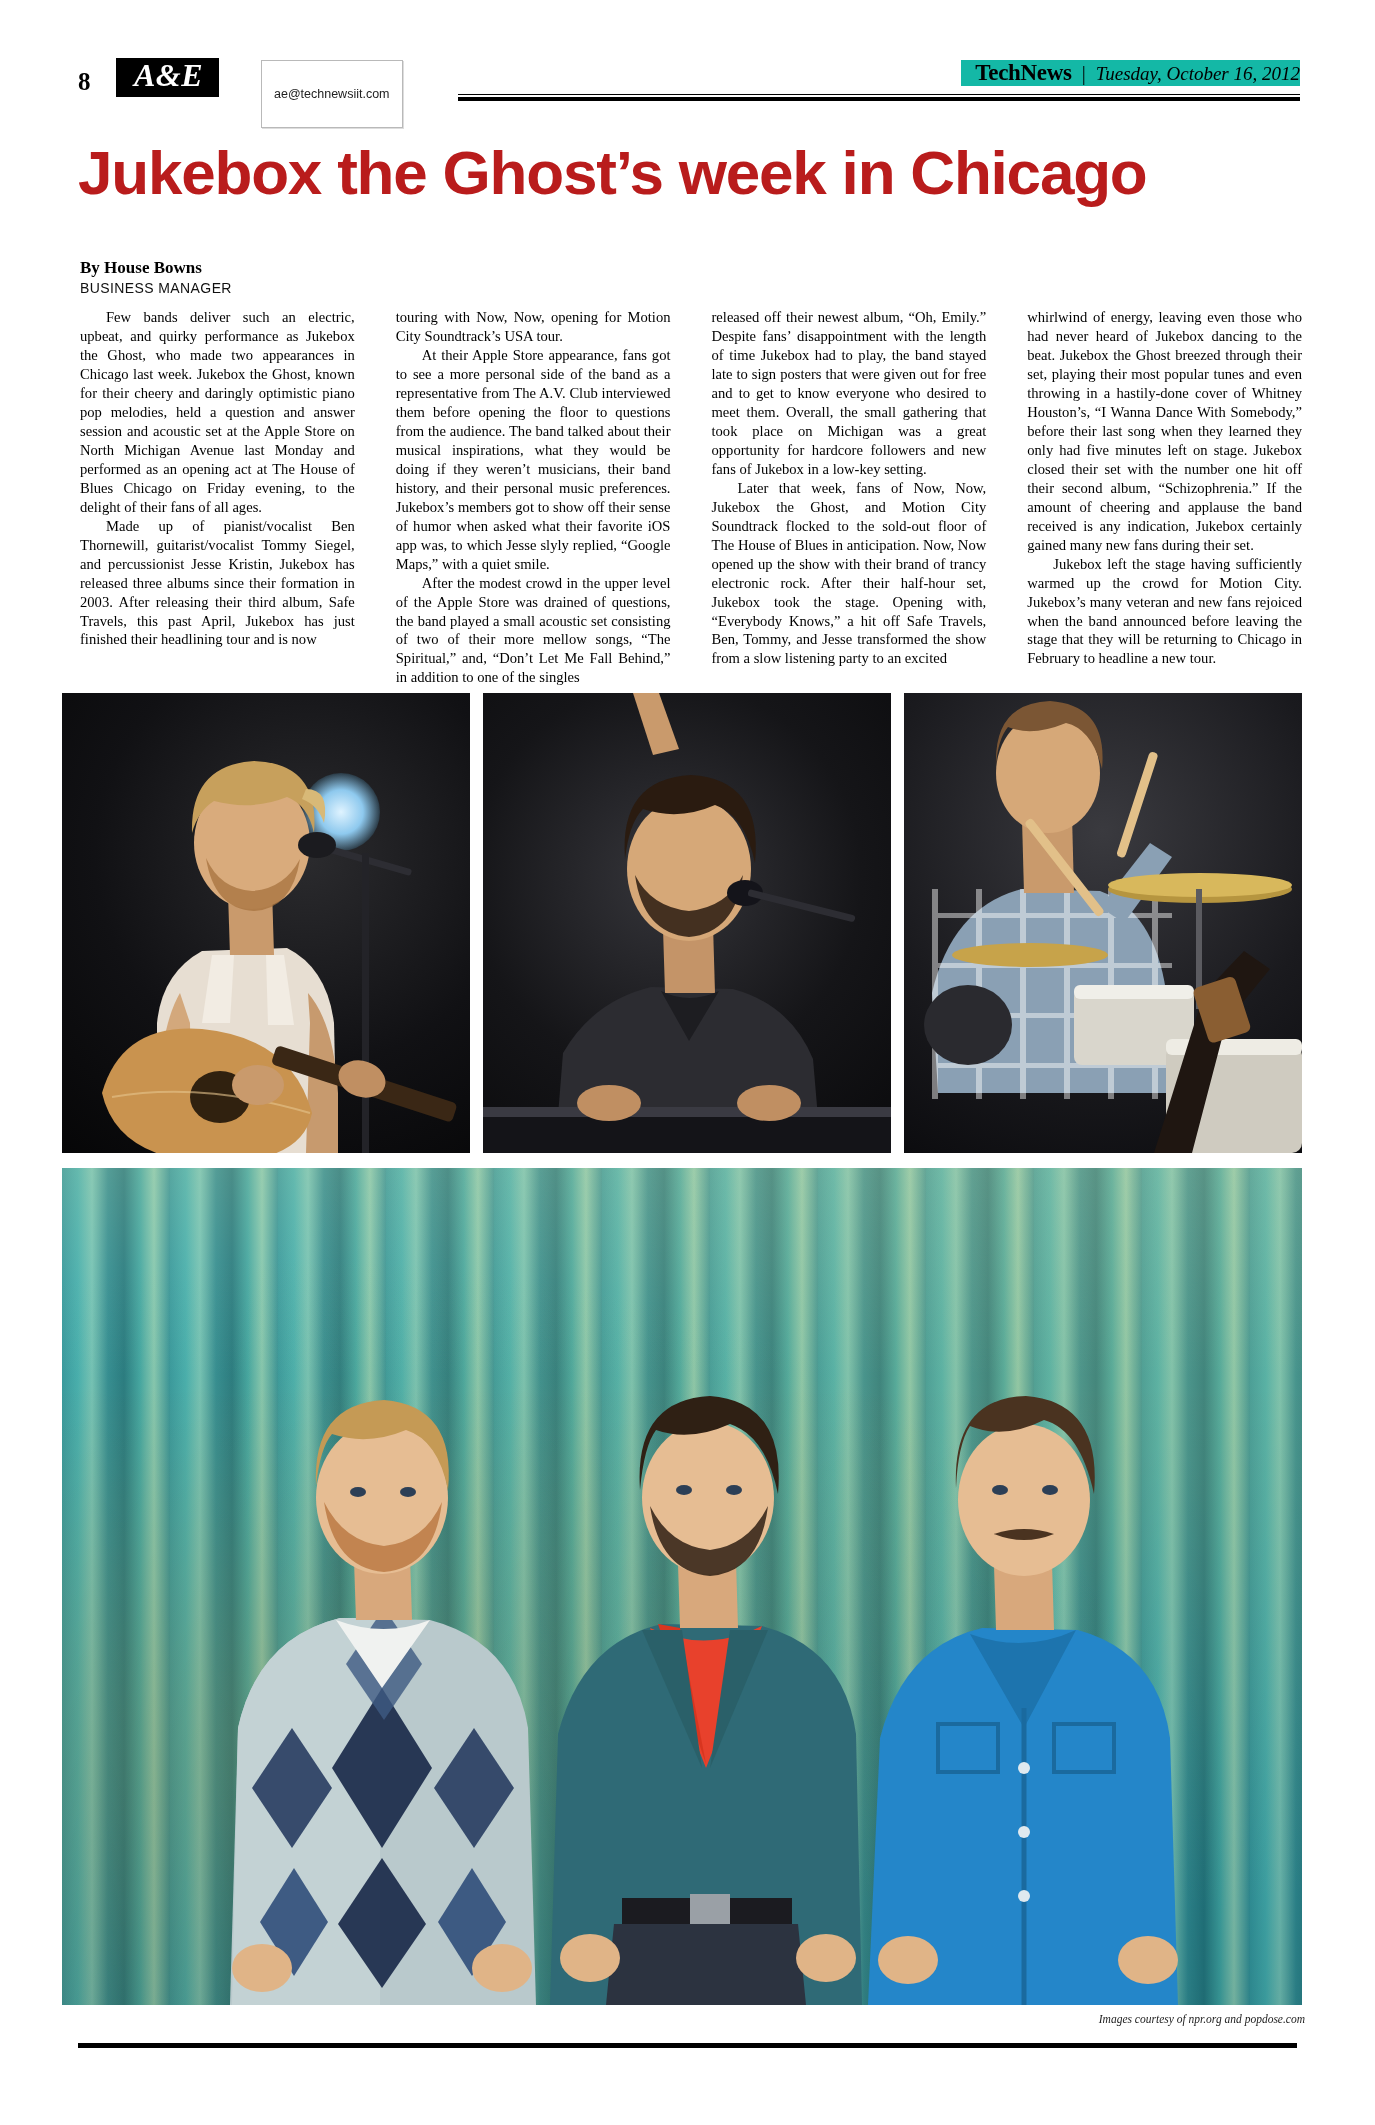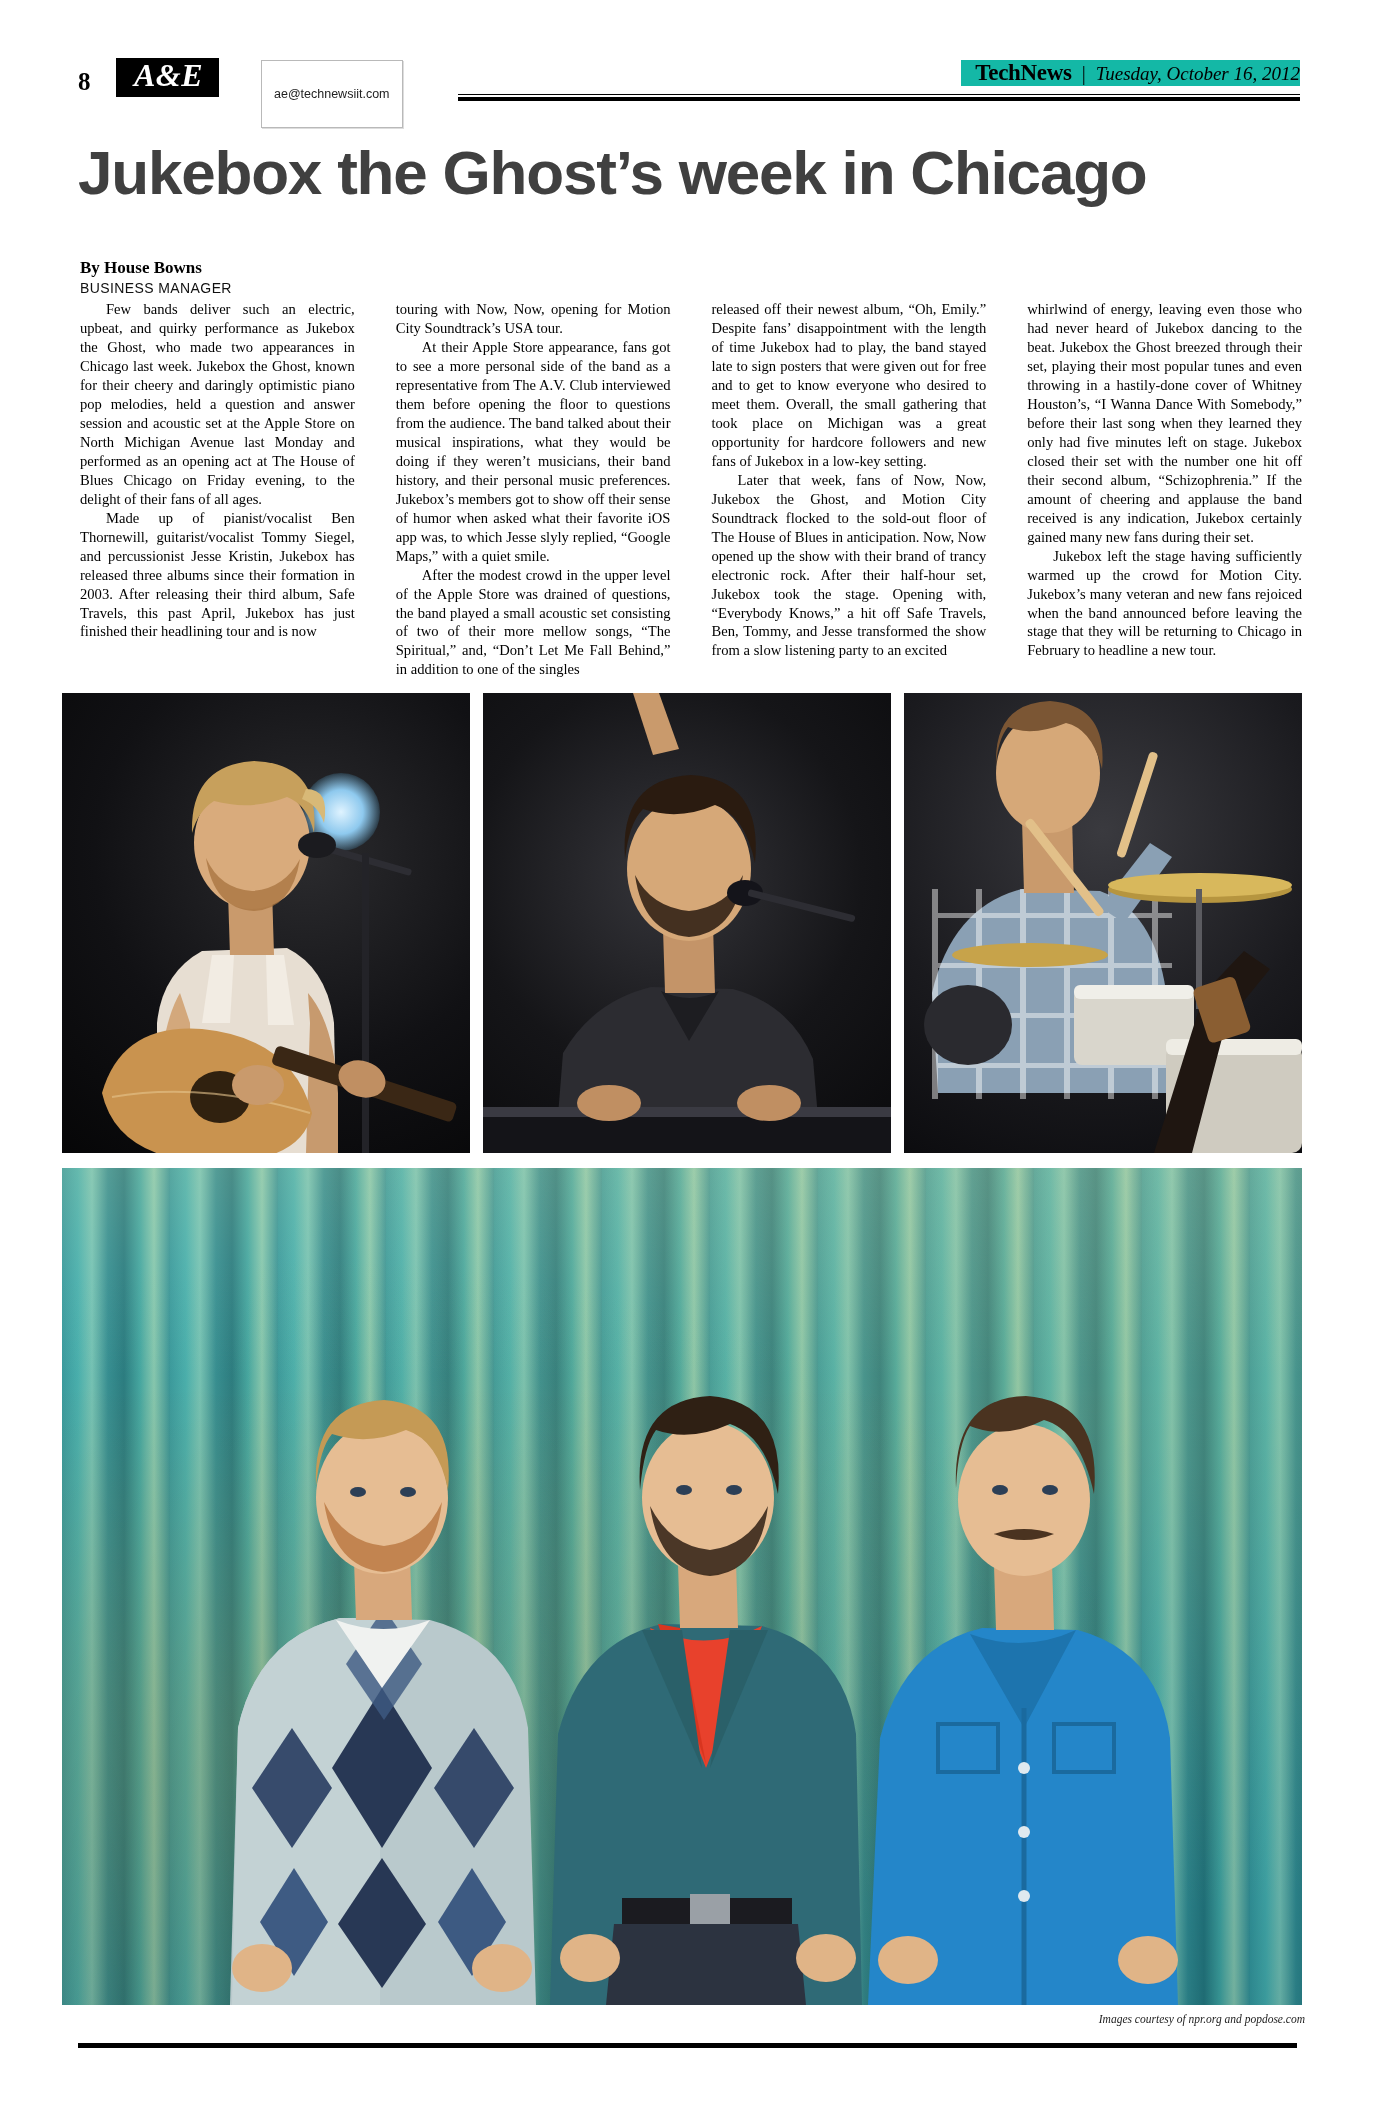--- a/index.html
+++ b/index.html
@@ -115,21 +115,21 @@
   .headline {
     position: absolute;
     left: 78px;
     top: 140px;
     width: 1225px;
     font-family: "Liberation Sans", sans-serif;
     font-weight: bold;
     font-size: 62px;
     letter-spacing: -1.2px;
     line-height: 1.05;
-    color: #404040;
+    color: #b91c1c;
   }
 
   
   .byline {
     position: absolute;
     left: 80px;
     top: 258px;
     width: 255px;
   }
   .byline-name {
@@ -142,21 +142,21 @@
     font-size: 14px;
     letter-spacing: 0.4px;
     margin-top: 2px;
     color: #111;
   }
 
   
   .cols {
     position: absolute;
     left: 80px;
-    top: 300px;
+    top: 308px;
     width: 1222px;
     display: flex;
     gap: 41px;
   }
   .col {
     width: 282px;
     font-family: "Liberation Serif", serif;
     font-size: 14.6px;
     line-height: 1.30;
     text-align: justify;

